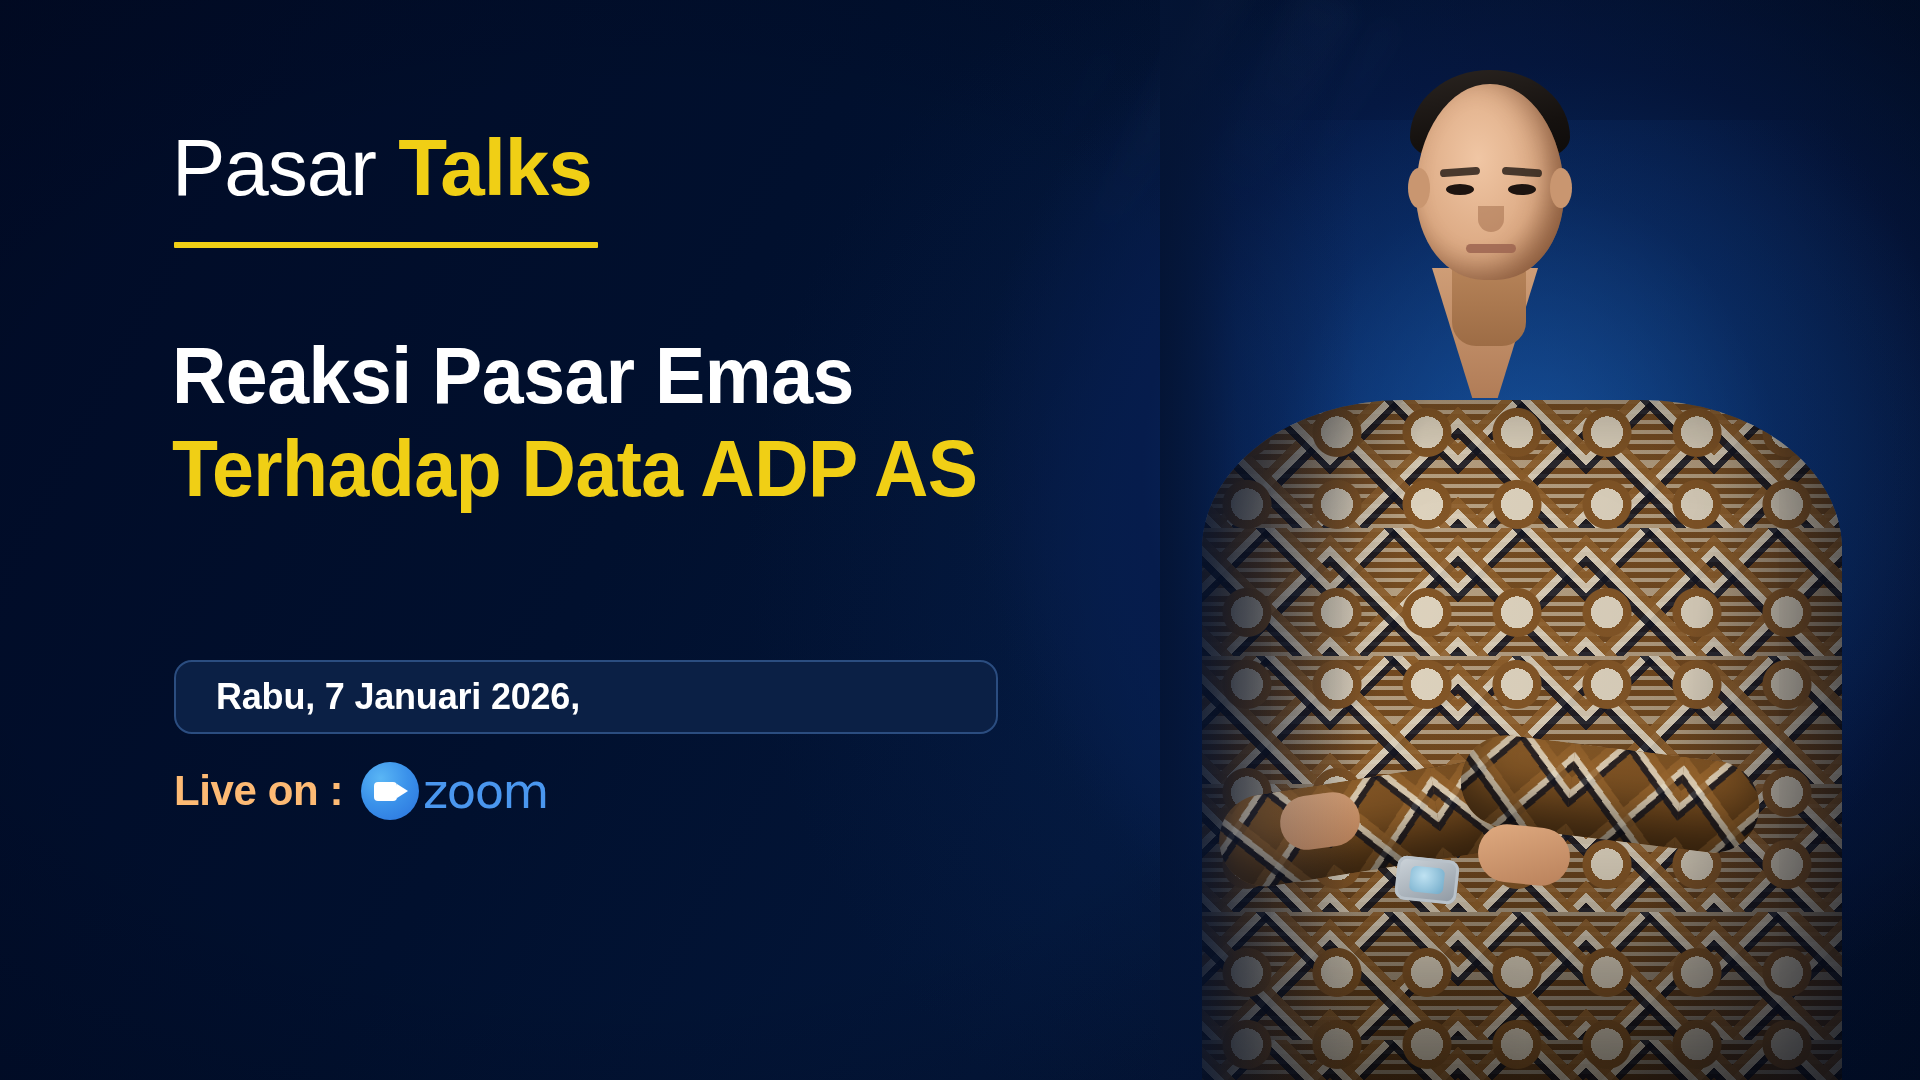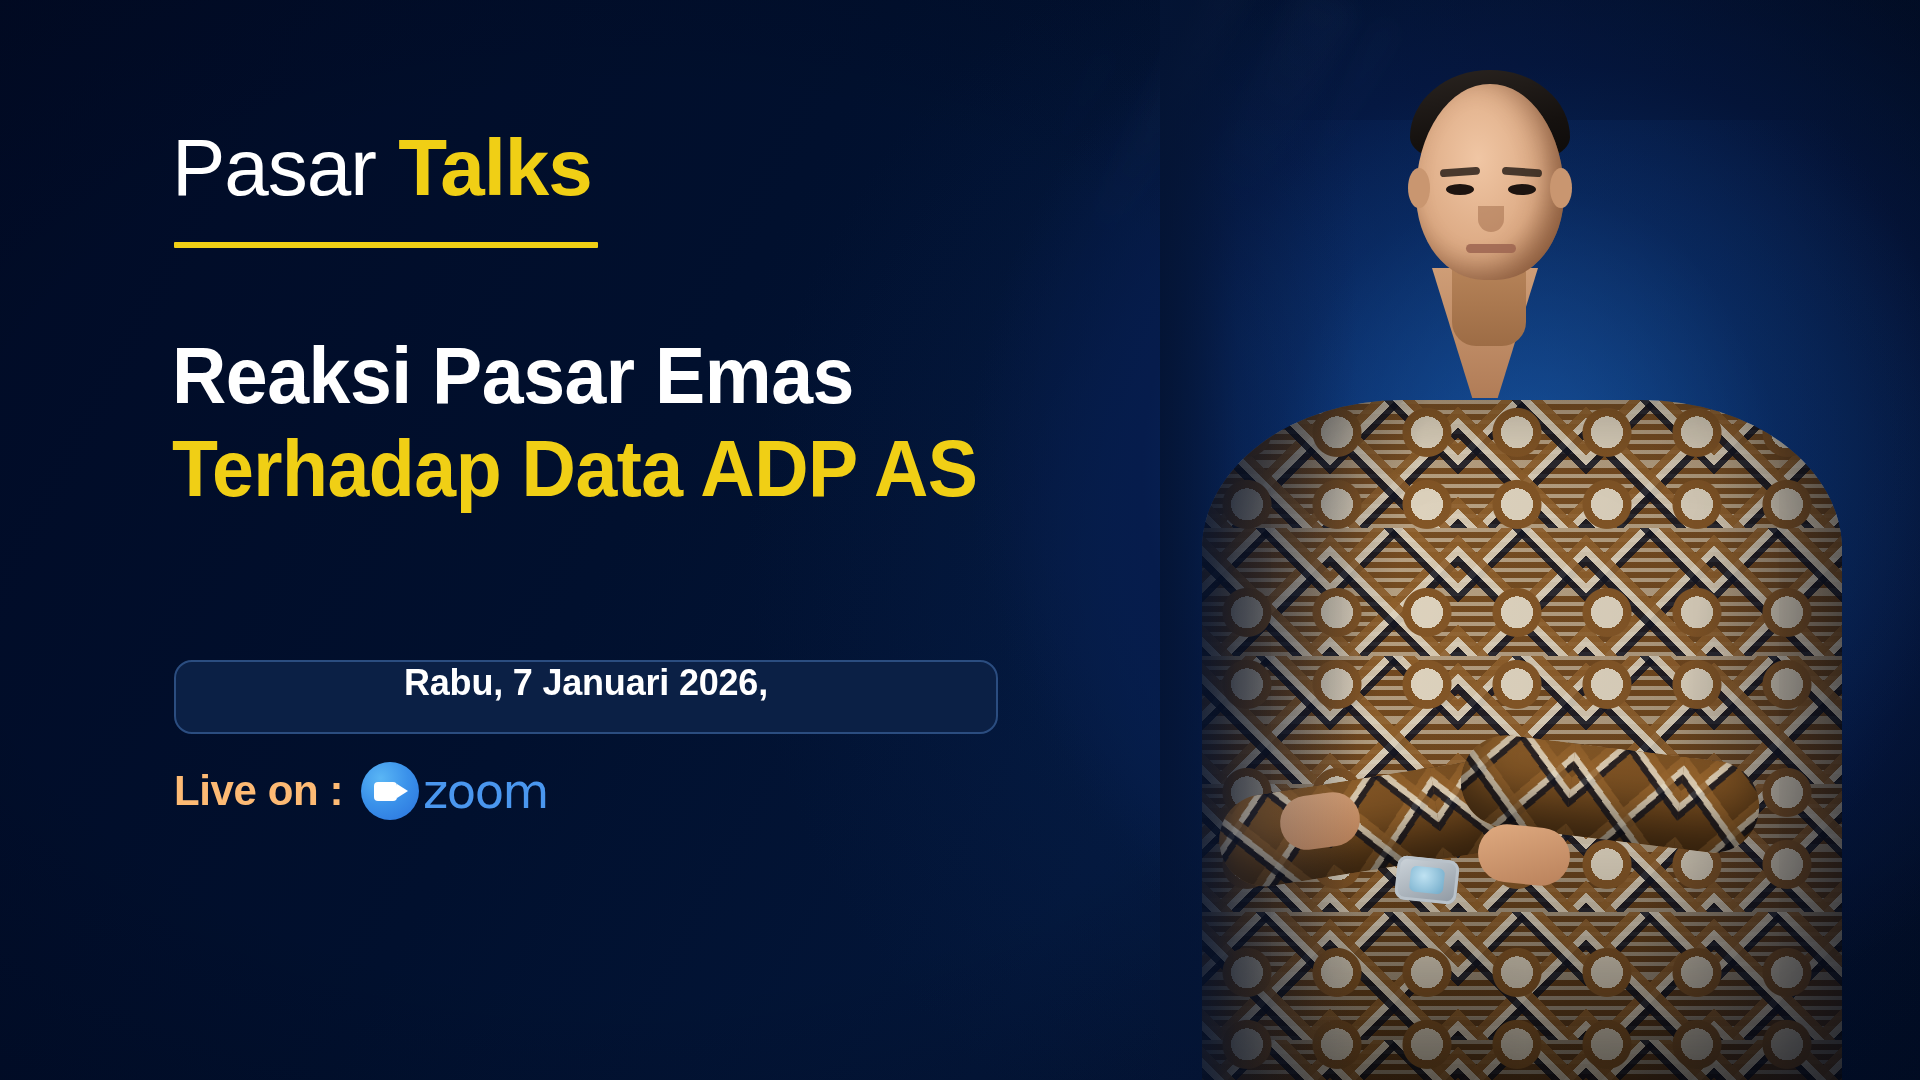--- a/index.html
+++ b/index.html
@@ -84,21 +84,20 @@
   
   #date-pill {
     position:absolute; top:660px; left:2px;
     height:74px; min-width:824px;
     display:inline-flex; align-items:center;
     padding:0 40px;
     background:#0b2045;
     border:2px solid #2b4d80;
     border-radius:18px;
     white-space:nowrap;
-    flex-direction:column;
   }
   #date-pill .txt {
     font-size:36px; font-weight:700; letter-spacing:-0.2px;
   }
   #date-pill .date { color:#ffffff; }
   #date-pill .time { color:#f5e614; margin-left:10px; }
 
   
   #live-row {
     position:absolute; top:762px; left:2px;

